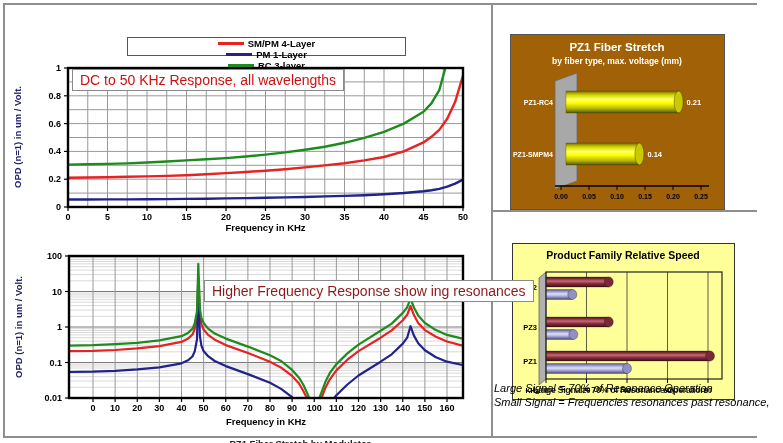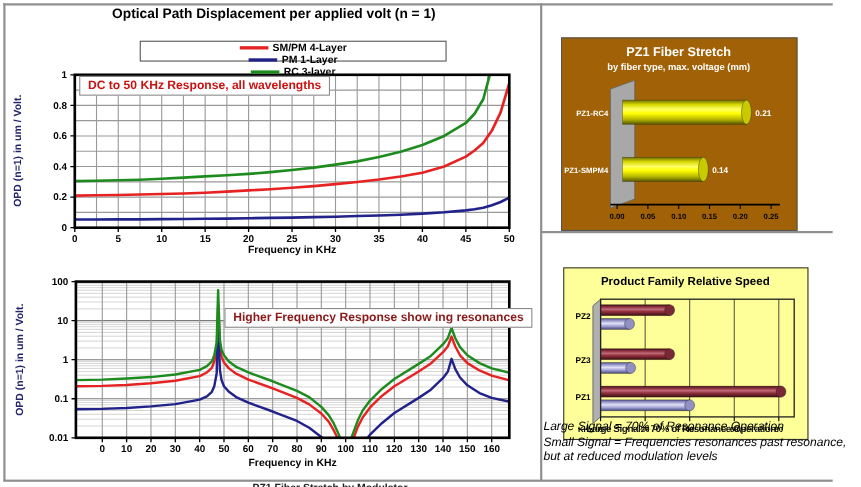--- a/index.html
+++ b/index.html
@@ -11,21 +11,21 @@
   
   #main-title{position:absolute;left:10px;top:5px;width:478px;text-align:center;
     font-weight:bold;font-size:12.5px;line-height:15px;color:#000;}
   #legend1{position:absolute;left:127px;top:37px;width:277px;height:17px;
     border:1px solid #555;background:#fff;display:flex;align-items:center;
     justify-content:space-evenly;z-index:3;flex-direction:column;}
   .legend-item{display:flex;align-items:center;gap:4px;font-size:9.5px;font-weight:bold;}
   .legend-swatch{display:inline-block;width:26px;height:3px;}
   .chart-svg{position:absolute;}
   .annotation{position:absolute;background:#fff;border:1px solid #8a8a8a;
-    font-weight:bold;font-size:11px;padding:2px 7px;white-space:nowrap;z-index:3;}
+    font-weight:normal;font-size:14px;padding:2px 7px;white-space:nowrap;z-index:3;}
   #annotation-dc{left:72px;top:69px;color:#cc1111;}
   #annotation-res{left:204px;top:261px;color:#8b1a1a;margin-top:19px;}
   .x-axis-title{position:absolute;text-align:center;font-weight:bold;font-size:9.5px;color:#000;}
   .y-axis-title{position:absolute;width:0;height:0;}
   .y-axis-title span{position:absolute;display:block;white-space:nowrap;
     transform:translate(-50%,-50%) rotate(-90deg);font-weight:bold;font-size:9.5px;color:#24246b;}
   #bottom-caption{position:absolute;left:150px;top:438px;width:300px;height:5px;
     overflow:hidden;text-align:center;font-weight:bold;font-size:9.5px;color:#222;}
   
   #fiber-box{position:absolute;left:510px;top:34px;width:213px;height:174px;
@@ -40,21 +40,20 @@
 </head>
 <body>
 
 <div class="hline" style="left:3px;top:3px;width:754px;height:2px;"></div>
 <div class="vline" style="left:3px;top:3px;width:2px;height:434px;"></div>
 <div class="vline" style="left:491px;top:3px;width:2px;height:434px;"></div>
 <div class="hline" style="left:491px;top:210px;width:266px;height:2px;"></div>
 <div class="hline" style="left:3px;top:436px;width:754px;height:2px;"></div>
 
 <div id="main-title">
-  <div>Optical Path Displacement per applied volt (n = 1)</div>
 </div>
 
 <div id="legend1">
     <div class="legend-item">
       <span class="legend-swatch" style="background: rgb(230, 34, 34);"></span>
       <span>SM/PM 4-Layer</span>
     </div>
     <div class="legend-item">
       <span class="legend-swatch" style="background: rgb(34, 34, 139);"></span>
       <span>PM 1-Layer</span>
@@ -349,14 +348,13 @@
       <text x="154.5" y="149" text-anchor="middle" fill="#000" font-size="7" font-family="&quot;Liberation Sans&quot;,sans-serif" font-weight="bold">60</text>
       <line x1="195" y1="135" x2="195" y2="139" stroke="#000" stroke-width="1"></line>
       <text x="195" y="149" text-anchor="middle" fill="#000" font-size="7" font-family="&quot;Liberation Sans&quot;,sans-serif" font-weight="bold">80</text>
     </svg>
 </div>
 
 <div id="footnote-overlap">Large Signal = 70% of Resonance Operation</div>
 <div id="footnotes">
   <div>Large Signal = 70% of Resonance Operation</div>
   <div>Small Signal = Frequencies resonances past resonance,</div>
-  <div>but at reduced modulation levels</div>
 </div>
 
 </body></html>

